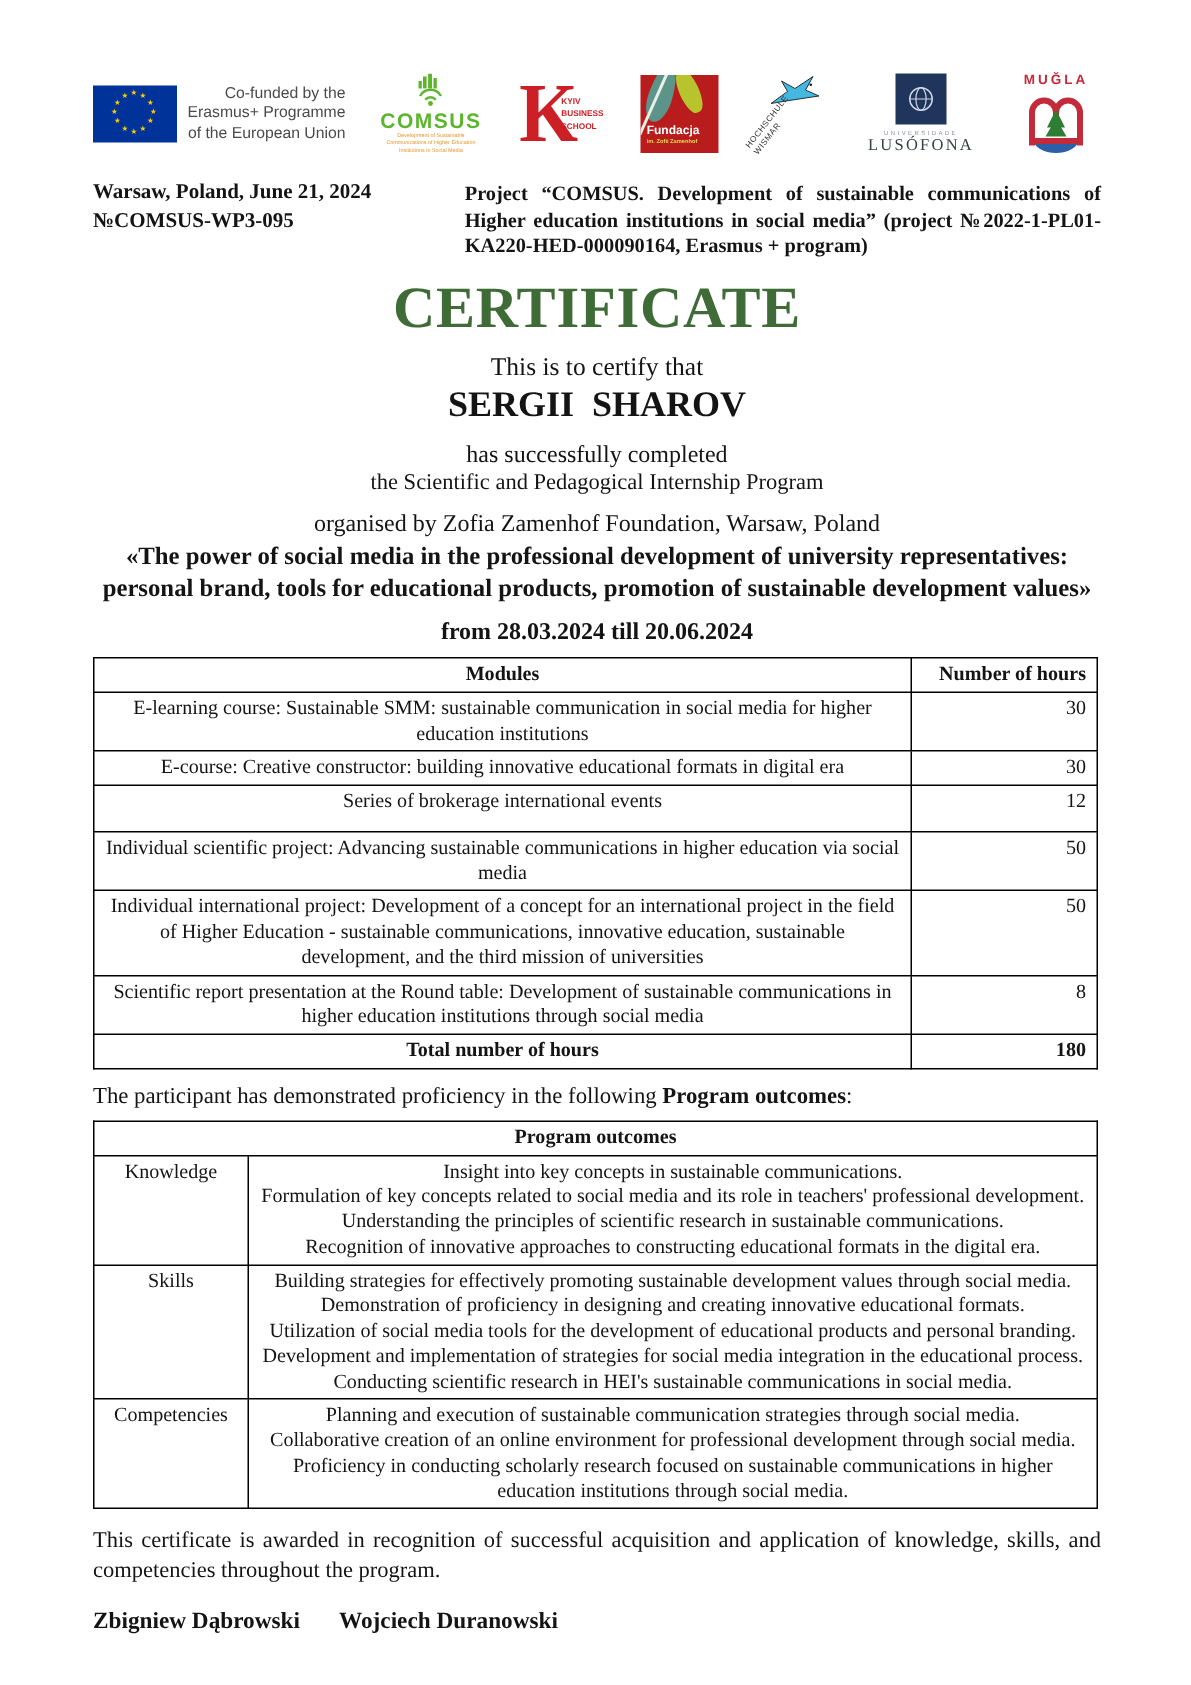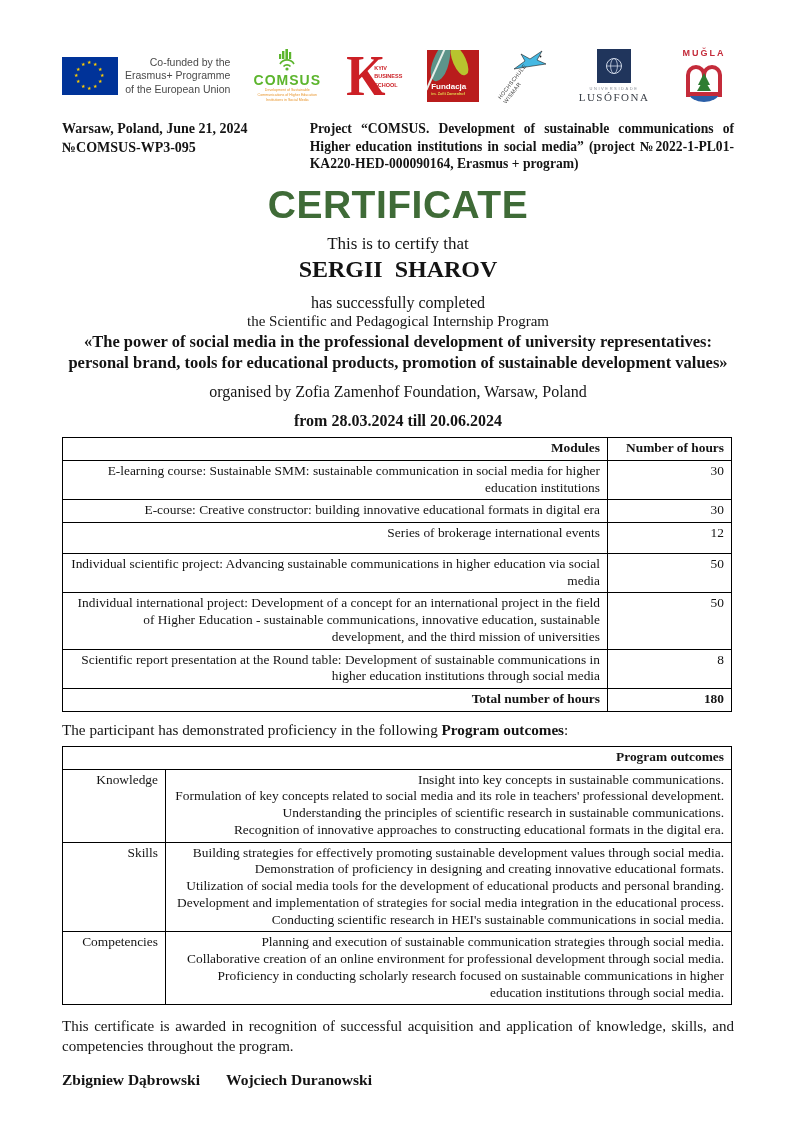--- a/index.html
+++ b/index.html
@@ -53,34 +53,34 @@
   
   .mugla { flex-direction:column; width:60px; }
   .mugla-word { font-family:"Liberation Sans",sans-serif; font-weight:bold; font-size:9px; letter-spacing:2px; color:#c42b3a; margin-bottom:1px; }
 
   
   .hdr { display:flex; justify-content:space-between; margin-top:6px; }
   .hdr-left { font-weight:bold; font-size:14px; line-height:1.35; white-space:pre-line; width:250px; }
   .hdr-right { font-weight:bold; font-size:13.6px; line-height:1.3; width:428px; text-align:justify; }
 
   
-  .cert-title { text-align:center; font-family:Liberation Sans, sans-serif; font-weight:bold; font-size:39px; color:#3f6b37; margin-top:10px; letter-spacing:.5px; }
+  .cert-title { text-align:center; font-family:Liberation Serif, serif; font-weight:bold; font-size:39px; color:#3f6b37; margin-top:10px; letter-spacing:.5px; }
   .line { text-align:center; }
   .certify-intro { font-size:17px; margin-top:7px; }
   .student-name { font-size:24px; font-weight:bold; white-space:pre; margin-top:2px; }
   .completed { font-size:16px; margin-top:11px; }
   .program-type { font-size:15px; margin-top:1px; }
   .program-title { font-size:16.5px; font-weight:bold; margin-top:1px; line-height:1.28; }
   .organiser { font-size:16px; margin-top:10px; }
   .dates { font-size:16px; font-weight:bold; margin-top:11px; }
   .load-line { font-size:15.2px; margin-top:15px; }
 
   
   table { border-collapse:collapse; width:670px; margin-top:7px; font-size:13.4px; line-height:1.25; }
-  td, th { border:1px solid #000; padding:2px 7px 3px 7px; vertical-align:top; text-align:right; }
+  td, th { border:1px solid #000; padding:2px 7px 3px 7px; vertical-align:top; text-align:center; }
   th { font-weight:bold; }
   .col-hours { width:124px; text-align:right; }
   td.hours { text-align:right; }
   tr.tall td { padding-bottom:11px; }
   tr.total td { font-weight:bold; }
   .participant-line { font-size:15.2px; margin-top:9px; }
   .po-cat { width:103px; }
   .pre { white-space:pre-line; }
 
   .closing { font-size:15px; text-align:justify; margin-top:12px; line-height:1.3; }
@@ -195,22 +195,22 @@
     <div class="hdr-left"><span>Warsaw, Poland, June 21, 2024</span>
 <span>№COMSUS-WP3-095</span></div>
     <div class="hdr-right">Project “COMSUS. Development of sustainable communications of Higher education institutions in social media” (project №2022-1-PL01-KA220-HED-000090164, Erasmus + program)</div>
   </div>
 
   <div class="cert-title">CERTIFICATE</div>
   <div class="line certify-intro">This is to certify that</div>
   <div class="line student-name">SERGII  SHAROV</div>
   <div class="line completed">has successfully completed</div>
   <div class="line program-type">the Scientific and Pedagogical Internship Program</div>
+  <div class="line organiser">organised by Zofia Zamenhof Foundation, Warsaw, Poland</div>
   <div class="line program-title">«The power of social media in the professional development of university representatives: personal brand, tools for educational products, promotion of sustainable development values»</div>
-  <div class="line organiser">organised by Zofia Zamenhof Foundation, Warsaw, Poland</div>
   <div class="line dates">from 28.03.2024 till 20.06.2024</div>
 
 
   <table>
     <thead>
       <tr>
         <th>Modules</th>
         <th class="col-hours">Number of hours</th>
       </tr>
     </thead>

